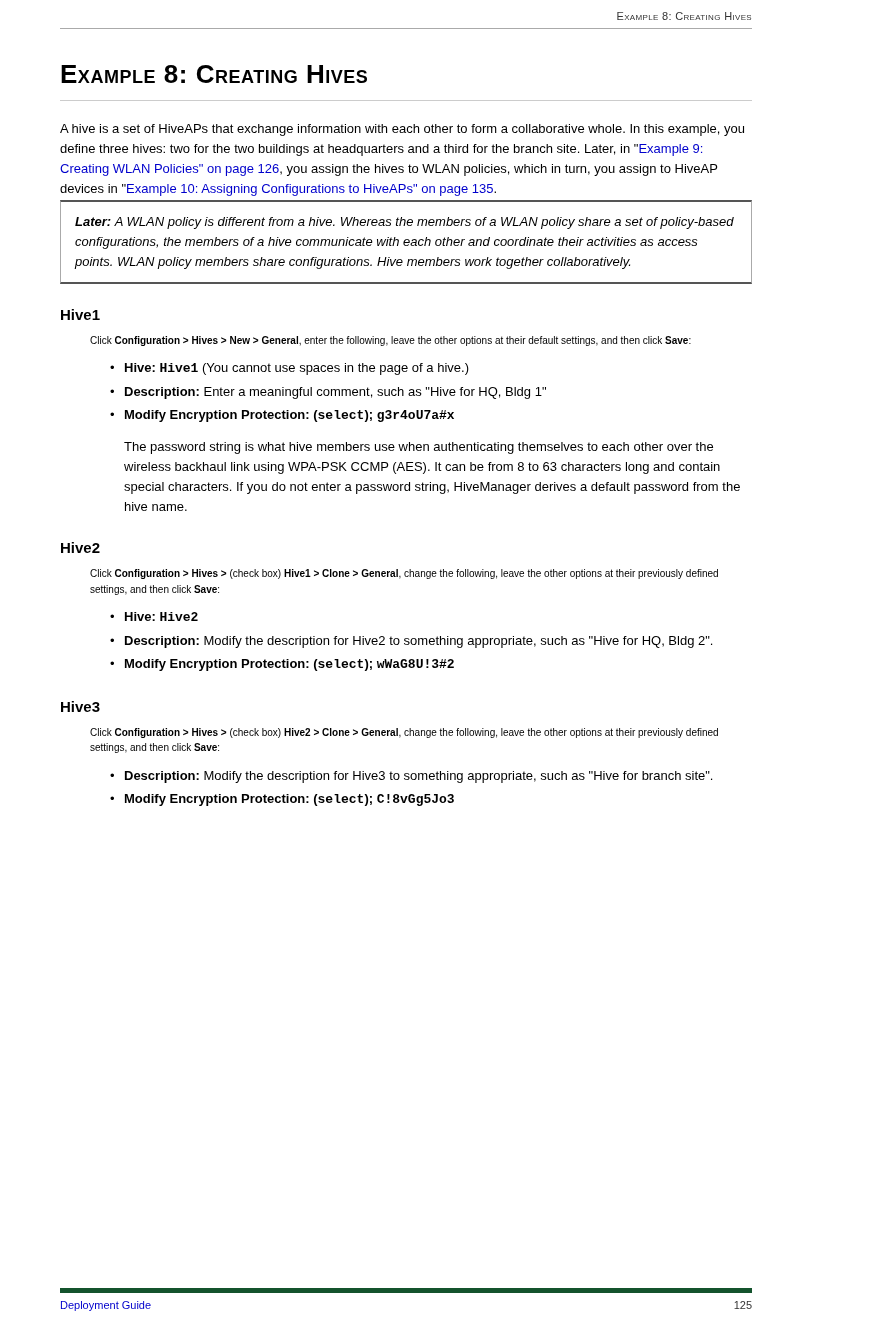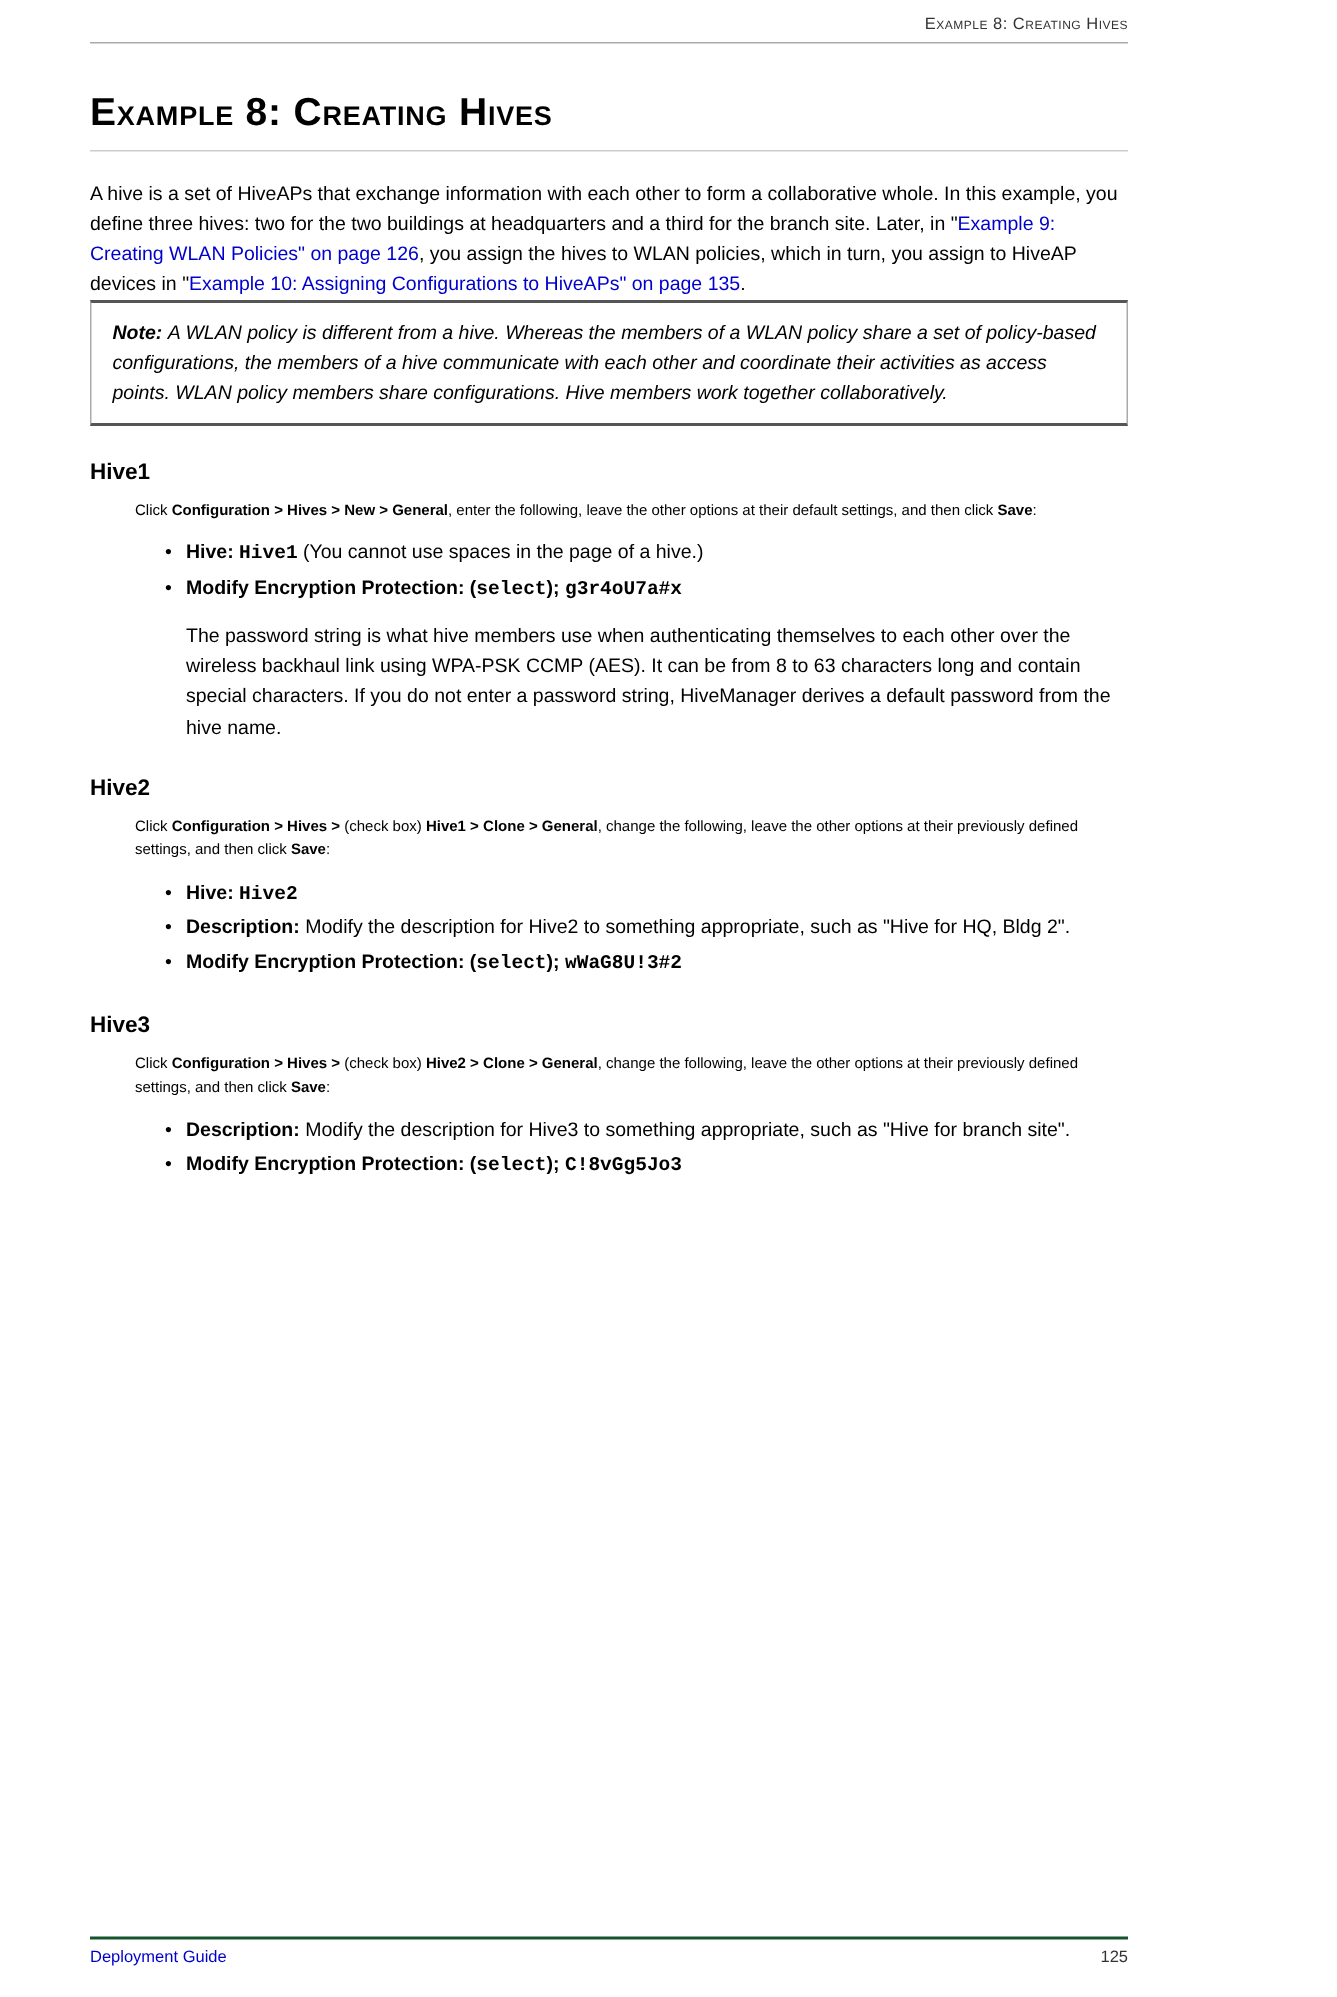--- a/index.html
+++ b/index.html
@@ -132,21 +132,21 @@
 
     
     .page-footer {
       position: absolute;
       bottom: 20px;
       left: 60px;
       right: 60px;
       display: flex;
       justify-content: space-between;
       align-items: center;
-      border-top: 2px solid #14532d;
+      border-top: 5px solid #14532d;
       padding-top: 6px;
       font-size: 11px;
       color: #0000cc;
     }
 
     .footer-left {
       color: #0000cc;
       text-decoration: none;
       font-size: 11px;
     }
@@ -167,35 +167,38 @@
 
   <div class="main-title">
     <span>Example 8: Creating Hives</span>
   </div>
 
   <p class="intro-para">
     <span>A hive is a set of HiveAPs that exchange information with each other to form a collaborative whole. In this example, you define three hives: two for the two buildings at headquarters and a third for the branch site. Later, in "</span><a class="link" href="#"><span>Example 9: Creating WLAN Policies" on page 126</span></a><span>, you assign the hives to WLAN policies, which in turn, you assign to HiveAP devices in "</span><a class="link" href="#"><span>Example 10: Assigning Configurations to HiveAPs" on page 135</span></a><span>.</span>
   </p>
 
   <div class="note-box">
-    <span class="note-label">Note:</span>
+    <span class="note-label">Later:</span>
     <span class="note-text"> A WLAN policy is different from a hive. Whereas the members of a WLAN policy share a set of policy-based configurations, the members of a hive communicate with each other and coordinate their activities as access points. WLAN policy members share configurations. Hive members work together collaboratively.</span>
   </div>
 
   <div class="section-heading">
     <span>Hive1</span>
   </div>
 
   <p class="section-para">
     <span>Click </span><span class="bold">Configuration &gt; Hives &gt; New &gt; General</span><span>, enter the following, leave the other options at their default settings, and then click </span><span class="bold">Save</span><span>:</span>
   </p>
 
   <ul class="bullet-list">
     <li>
       <span class="bold">Hive: </span><span class="bold mono">Hive1</span><span> (You cannot use spaces in the page of a hive.)</span>
+    </li>
+    <li>
+      <span class="bold">Description: </span><span>Enter a meaningful comment, such as "Hive for HQ, Bldg 1"</span>
     </li>
     <li>
       <span class="bold">Modify Encryption Protection: (</span><span class="bold mono">select</span><span class="bold">); </span><span class="bold mono">g3r4oU7a#x</span>
     </li>
   </ul>
 
   <p class="sub-para">The password string is what hive members use when authenticating themselves to each other over the wireless backhaul link using WPA-PSK CCMP (AES). It can be from 8 to 63 characters long and contain special characters. If you do not enter a password string, HiveManager derives a default password from the hive name.</p>
 
   <div class="section-heading">
     <span>Hive2</span>

